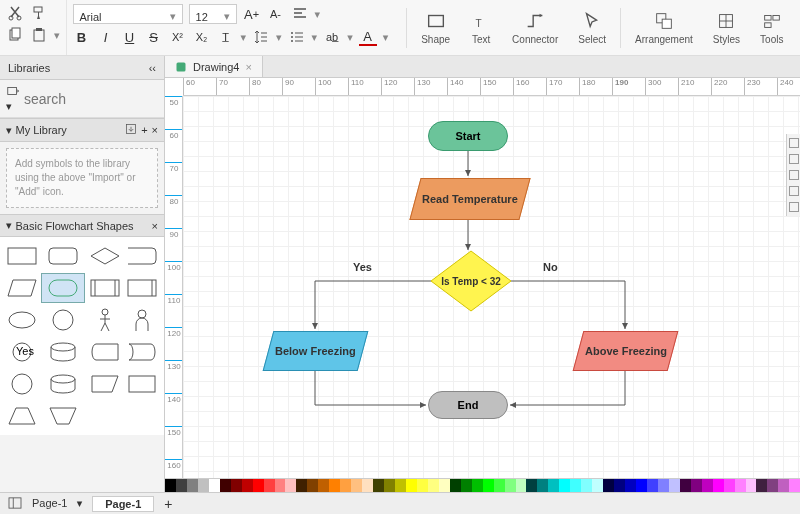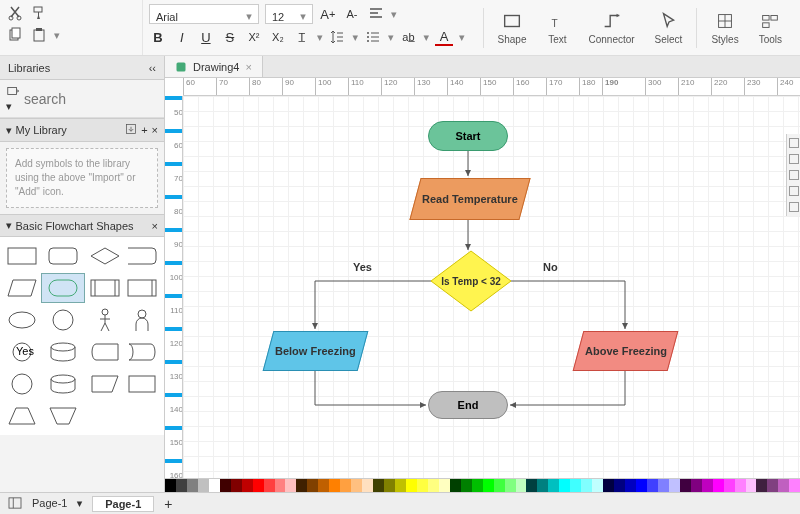--- a/index.html
+++ b/index.html
@@ -29,21 +29,21 @@
 .shape-cell{height:30px;display:flex;align-items:center;justify-content:center;border:1px solid transparent;cursor:pointer}
 .shape-cell.sel{background:#d0e4f5;border:1px solid #7aa}
 .canvas-wrap{flex:1;display:flex;flex-direction:column;position:relative;background:#fff}
 .tabbar{height:22px;background:#e8e8e8;border-bottom:1px solid #ccc;display:flex;align-items:stretch}
 .tab{display:flex;align-items:center;gap:6px;padding:0 10px;background:#f5f5f5;border-right:1px solid #ccc;font-size:11px;color:#555}
 .tab .x{color:#999;cursor:pointer}
 .ruler-h{height:18px;background:#fff;border-bottom:1px solid #ccc;position:relative;margin-left:18px;overflow:hidden}
 .ruler-h .tick{position:absolute;top:0;height:18px;border-left:1px solid #bbb;font-size:8px;color:#888;padding-left:2px}
 .canvas-body{flex:1;display:flex;overflow:hidden}
 .ruler-v{width:18px;background:#fff;border-right:1px solid #ccc;position:relative;overflow:hidden}
-.ruler-v .tick{position:absolute;left:0;width:18px;border-top:4px solid #0ea5e9;font-size:8px;color:#888;padding-top:8px;text-align:right}
+.ruler-v .tick{position:absolute;left:0;width:18px;border-top:1px solid #0ea5e9;font-size:8px;color:#888;padding-top:1px;text-align:center}
 .canvas{flex:1;position:relative;background:#fff;background-image:linear-gradient(#f0f0f0 1px,transparent 1px),linear-gradient(90deg,#f0f0f0 1px,transparent 1px);background-size:15px 15px;overflow:hidden}
 .node{position:absolute;display:flex;align-items:center;justify-content:center;text-align:center;font-size:11px;font-weight:bold;color:#000}
 .n-start{left:245px;top:25px;width:80px;height:30px;background:#6bc49a;border:1px solid #3a9b6f;border-radius:15px}
 .n-read{left:232px;top:82px;width:110px;height:42px;background:#ec9b5f;border:1px solid #c76a2a;transform:skewX(-15deg)}
 .n-read span{transform:skewX(15deg);display:block}
 .n-dec{left:248px;top:155px;width:80px;height:60px}
 .n-dec svg{position:absolute;inset:0}
 .n-dec .lbl{position:relative;font-size:10px}
 .n-below{left:85px;top:235px;width:95px;height:40px;background:#5fc5e8;border:1px solid #2a8fb3;transform:skewX(-15deg)}
 .n-below span{transform:skewX(15deg);display:block}
@@ -168,20 +168,27 @@
       </div>
     <div class="rib-item">
         <svg viewBox="0 0 24 24">
           <path d="M6 4l4 14 2-5 5-2z" fill="none" stroke="#555" stroke-width="1.5"></path>
         </svg>
         <span>Select</span>
       </div>
     <div class="rib-sep"></div>
     <div class="rib-item">
         <svg viewBox="0 0 24 24">
+          <rect x="4" y="4" width="10" height="10" fill="none" stroke="#555"></rect>
+          <rect x="10" y="10" width="10" height="10" fill="#fff" stroke="#555"></rect>
+        </svg>
+        <span>Arrangement</span>
+      </div>
+    <div class="rib-item">
+        <svg viewBox="0 0 24 24">
           <rect x="5" y="5" width="14" height="14" fill="none" stroke="#555"></rect>
           <path d="M5 12h14M12 5v14" stroke="#555"></path>
         </svg>
         <span>Styles</span>
       </div>
     <div class="rib-item">
         <svg viewBox="0 0 24 24">
           <rect x="4" y="6" width="7" height="5" fill="none" stroke="#555"></rect>
           <rect x="13" y="6" width="7" height="5" fill="none" stroke="#555"></rect>
           <rect x="4" y="14" width="7" height="5" fill="none" stroke="#555"></rect>
@@ -365,21 +372,21 @@
         <div class="tick" style="left: 99px;">90</div>
         <div class="tick" style="left: 132px;">100</div>
         <div class="tick" style="left: 165px;">110</div>
         <div class="tick" style="left: 198px;">120</div>
         <div class="tick" style="left: 231px;">130</div>
         <div class="tick" style="left: 264px;">140</div>
         <div class="tick" style="left: 297px;">150</div>
         <div class="tick" style="left: 330px;">160</div>
         <div class="tick" style="left: 363px;">170</div>
         <div class="tick" style="left: 396px;">180</div>
-        <div class="tick" style="left: 419px; font-weight: bold;">190</div>
+        <div class="tick" style="left: 429px; font-weight: bold;">190</div>
         <div class="tick" style="left: 462px;">300</div>
         <div class="tick" style="left: 495px;">210</div>
         <div class="tick" style="left: 528px;">220</div>
         <div class="tick" style="left: 561px;">230</div>
         <div class="tick" style="left: 594px;">240</div>
       </div>
     <div class="canvas-body">
       <div class="ruler-v" id="ruler-v">
           <div class="tick" style="top: 0px;">50</div>
           <div class="tick" style="top: 33px;">60</div>

